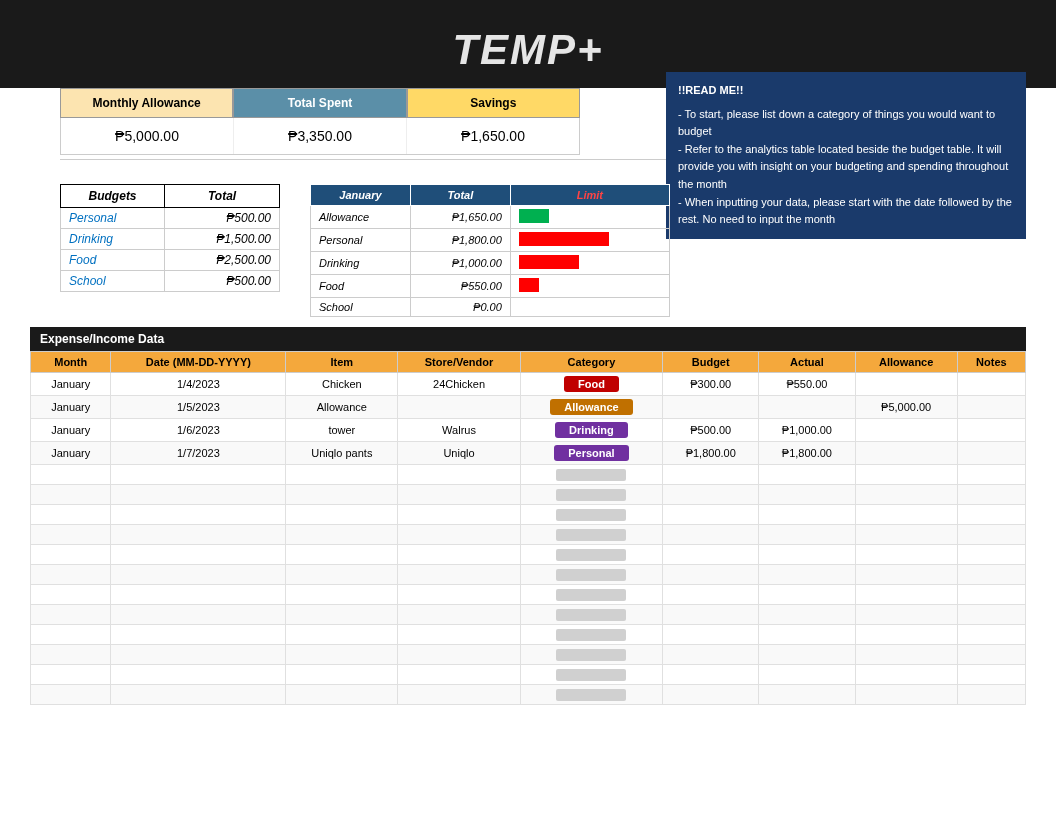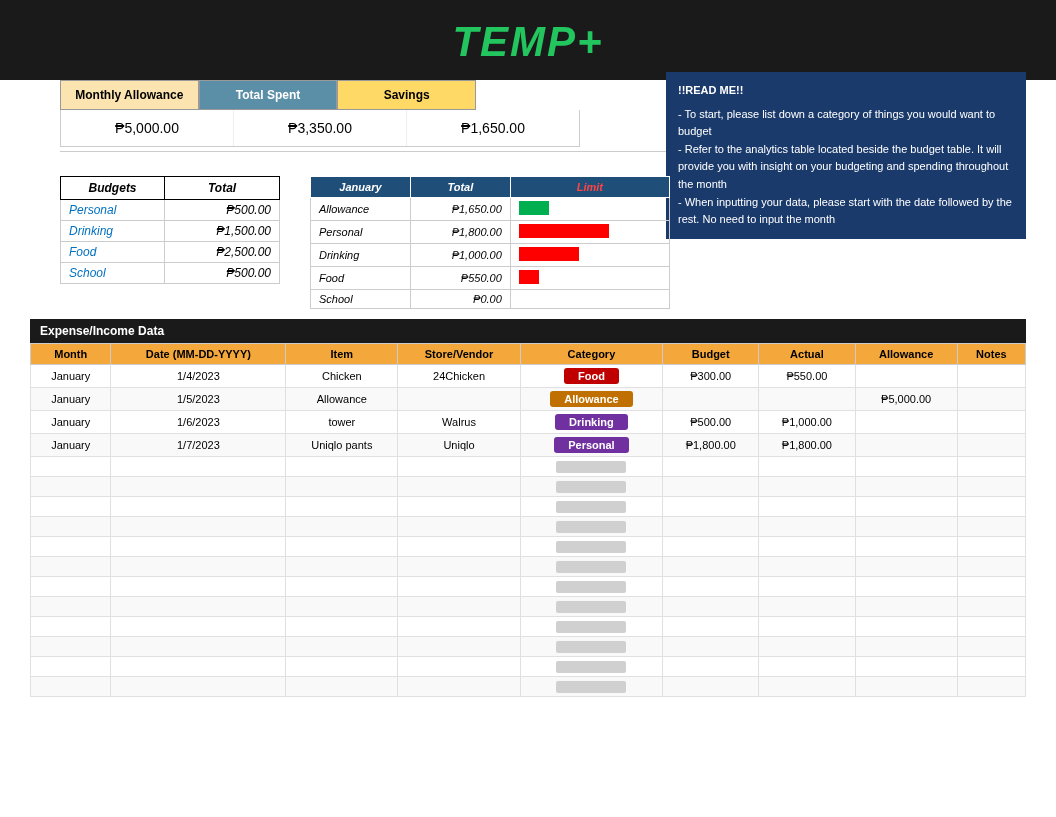--- a/index.html
+++ b/index.html
@@ -1,20 +1,20 @@
 <!DOCTYPE html>
 <html><head>
   <meta charset="utf-8">
   <style>
     * { box-sizing: border-box; margin: 0; padding: 0; }
     body { font-family: Arial, sans-serif; font-size: 12px; background: #fff; width: 1056px; min-height: 817px; }
 
     
     .header-bar { background: #1a1a1a; text-align: center; padding: 18px 0 14px; margin-bottom: 0; }
-    .header-title { font-size: 42px; font-weight: 900; color: #22c55e; font-style: italic; letter-spacing: 2px; }
+    .header-title { font-size: 42px; font-weight: 900; color: #e5e5e5; font-style: italic; letter-spacing: 2px; margin-top: 8px; }
     .label-monthly { background: #fce4b0; border: 1px solid #ccc; }
     .label-total { background: #5b8fa8; color: #fff; border: 1px solid #ccc; }
     .label-savings { background: #ffd966; border: 1px solid #ccc; }
     .summary-labels { display: flex; }
     .summary-labels > div { flex: 1; text-align: center; padding: 7px 4px; font-weight: bold; font-size: 12px; border: 1px solid #999; }
 
     
     .readme-box { position: absolute; top: 72px; right: 30px; width: 360px; background: #1a3a6b; color: #fff; padding: 10px 12px; font-size: 11px; line-height: 1.6; }
     .readme-box .title { font-weight: bold; margin-bottom: 6px; }
 
@@ -68,21 +68,21 @@
   </div>
 
   <div class="readme-box">
     <div class="title">!!READ ME!!</div>
     <div>- To start, please list down a category of things you would want to budget</div>
     <div>- Refer to the analytics table located beside the budget table. It will provide you with insight on your budgeting and spending throughout the month</div>
     <div>- When inputting your data, please start with the date followed by the rest. No need to input the month</div>
   </div>
 
   <div style="padding: 0 60px;">
-    <div class="summary-labels" style="display:flex; width: 416px;">
+    <div class="summary-labels" style="display:flex; width: 520px;">
       <div class="label-monthly" style="flex:1; text-align:center; padding:7px 4px; font-weight:bold; font-size:12px; border:1px solid #999;">Monthly Allowance</div>
       <div class="label-total" style="flex:1; text-align:center; padding:7px 4px; font-weight:bold; font-size:12px; border:1px solid #999; color:#fff; background:#5b8fa8;">Total Spent</div>
       <div class="label-savings" style="flex:1; text-align:center; padding:7px 4px; font-weight:bold; font-size:12px; border:1px solid #999; background:#ffd966;">Savings</div>
     </div>
     <div style="display:flex; width:520px; border:1px solid #ccc; border-top:none;">
       <div style="flex:1; text-align:center; padding:10px 4px; font-size:14px; border-right:1px solid #eee;">₱5,000.00</div>
       <div style="flex:1; text-align:center; padding:10px 4px; font-size:14px; border-right:1px solid #eee;">₱3,350.00</div>
       <div style="flex:1; text-align:center; padding:10px 4px; font-size:14px;">₱1,650.00</div>
     </div>
   </div>

